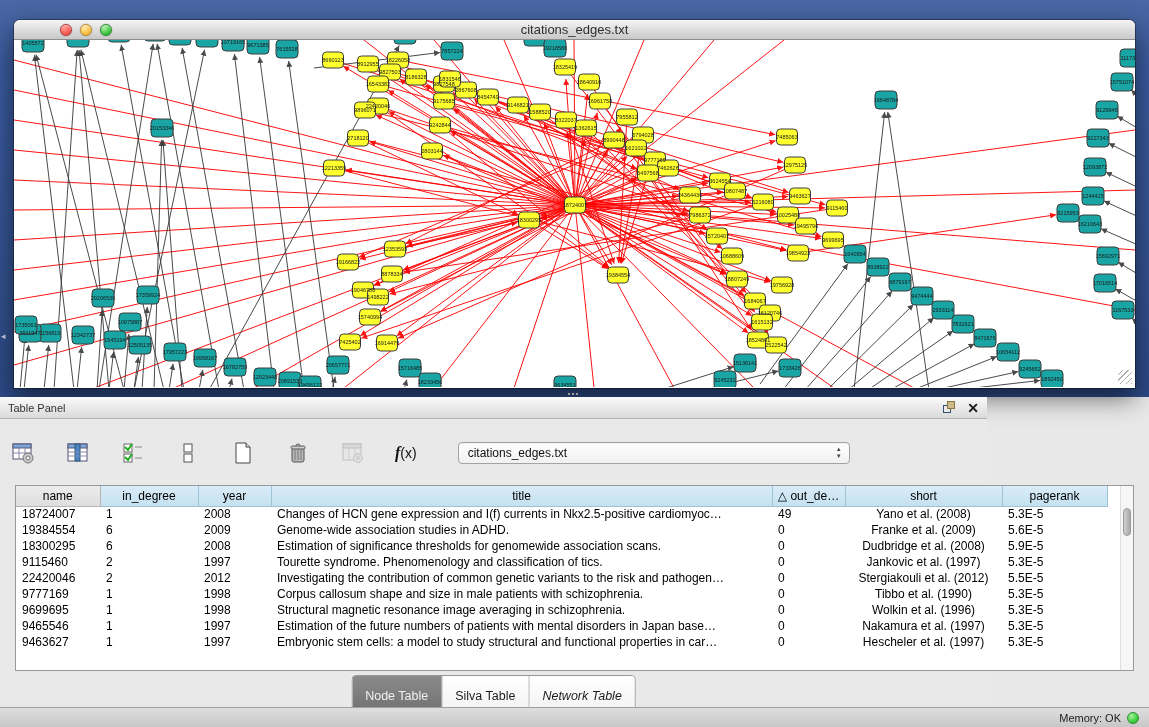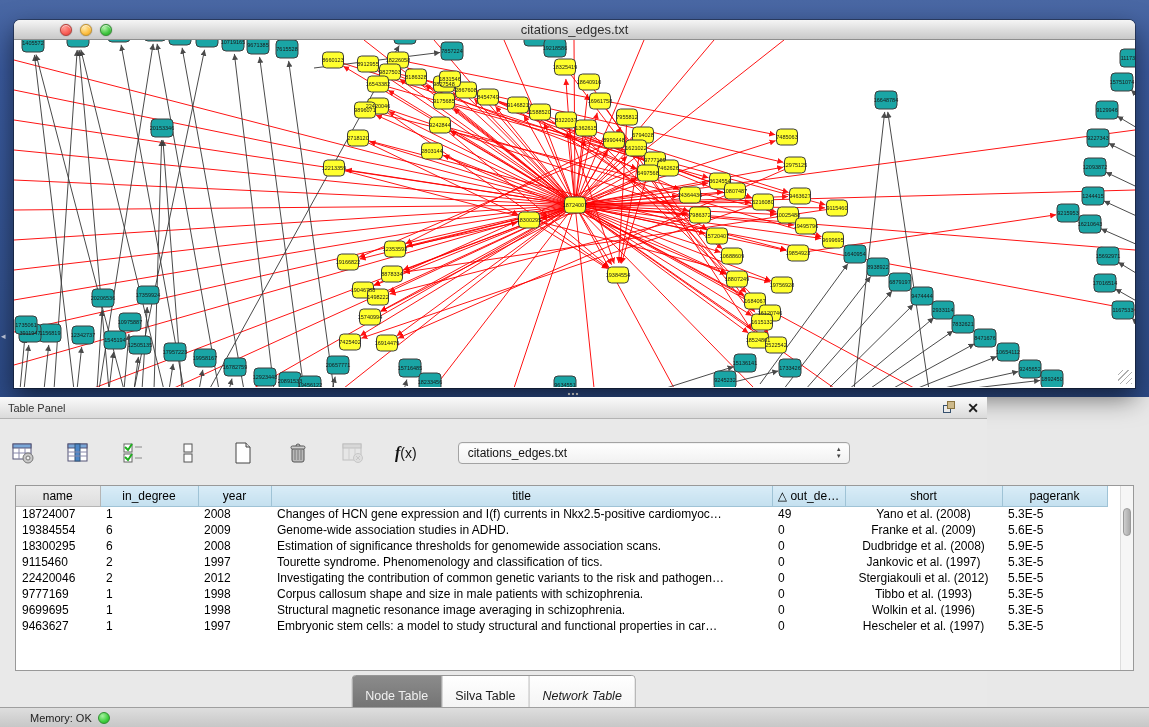--- a/index.html
+++ b/index.html
@@ -70,21 +70,21 @@
     border:1px solid #979797; border-radius:4px; overflow:hidden; background:#fbfbfb;
     box-shadow:0 1px 1px rgba(255,255,255,.8); }
   .tab { padding:13px 13px; font-size:12.5px; color:#1c1c1c; background:linear-gradient(180deg,#ffffff,#f1f1f1);
     border-right:1px solid #a8a8a8; cursor:pointer; }
   .tab:last-child { border-right:none;font-style:italic; }
   .tab.active { background:linear-gradient(180deg,#8b8b8b,#6e6e6e); color:#f0f0f0; }
 
   
   .status-bar { position:absolute; left:0; bottom:0; width:1149px; height:20px;
     background:linear-gradient(180deg,#dedede,#c7c7c7); border-top:1px solid #9f9f9f;
-    display:flex; align-items:center; padding-right:10px; gap:6px;padding-left:30px; }
+    display:flex; align-items:center; justify-content:flex-end; padding-right:10px; gap:6px; }
   .status-text { font-size:11px; color:#222; }
   .mem-dot { width:12px; height:12px; border-radius:50%;
     background:radial-gradient(circle at 35% 30%, #a6f0a0, #3ecf3e 60%, #2aa32a); border:1px solid #2f8f2f; }
 </style>
 </head>
 <body>
 
 <div class="stage">
 
   <div class="desktop">
@@ -720,35 +720,45 @@
               <td class="c5 ctr">Stergiakouli et al. (2012)</td>
               <td class="c6">5.5E-5</td>
               <td class="cF"></td>
             </tr>
             <tr>
               <td class="c0">9777169</td>
               <td class="c1">1</td>
               <td class="c2">1998</td>
               <td class="c3">Corpus callosum shape and size in male patients with schizophrenia.</td>
               <td class="c4">0</td>
-              <td class="c5 ctr">Tibbo et al. (1993)</td>
+              <td class="c5 ctr">Tibbo et al. (1990)</td>
               <td class="c6">5.3E-5</td>
               <td class="cF"></td>
             </tr>
             <tr>
               <td class="c0">9699695</td>
               <td class="c1">1</td>
               <td class="c2">1998</td>
               <td class="c3">Structural magnetic resonance image averaging in schizophrenia.</td>
               <td class="c4">0</td>
               <td class="c5 ctr">Wolkin et al. (1996)</td>
               <td class="c6">5.3E-5</td>
               <td class="cF"></td>
             </tr>
             <tr>
+              <td class="c0">9465546</td>
+              <td class="c1">1</td>
+              <td class="c2">1997</td>
+              <td class="c3">Estimation of the future numbers of patients with mental disorders in Japan base…</td>
+              <td class="c4">0</td>
+              <td class="c5 ctr">Nakamura et al. (1997)</td>
+              <td class="c6">5.3E-5</td>
+              <td class="cF"></td>
+            </tr>
+            <tr>
               <td class="c0">9463627</td>
               <td class="c1">1</td>
               <td class="c2">1997</td>
               <td class="c3">Embryonic stem cells: a model to study structural and functional properties in car…</td>
               <td class="c4">0</td>
               <td class="c5 ctr">Hescheler et al. (1997)</td>
               <td class="c6">5.3E-5</td>
               <td class="cF"></td>
             </tr>
           </tbody>

